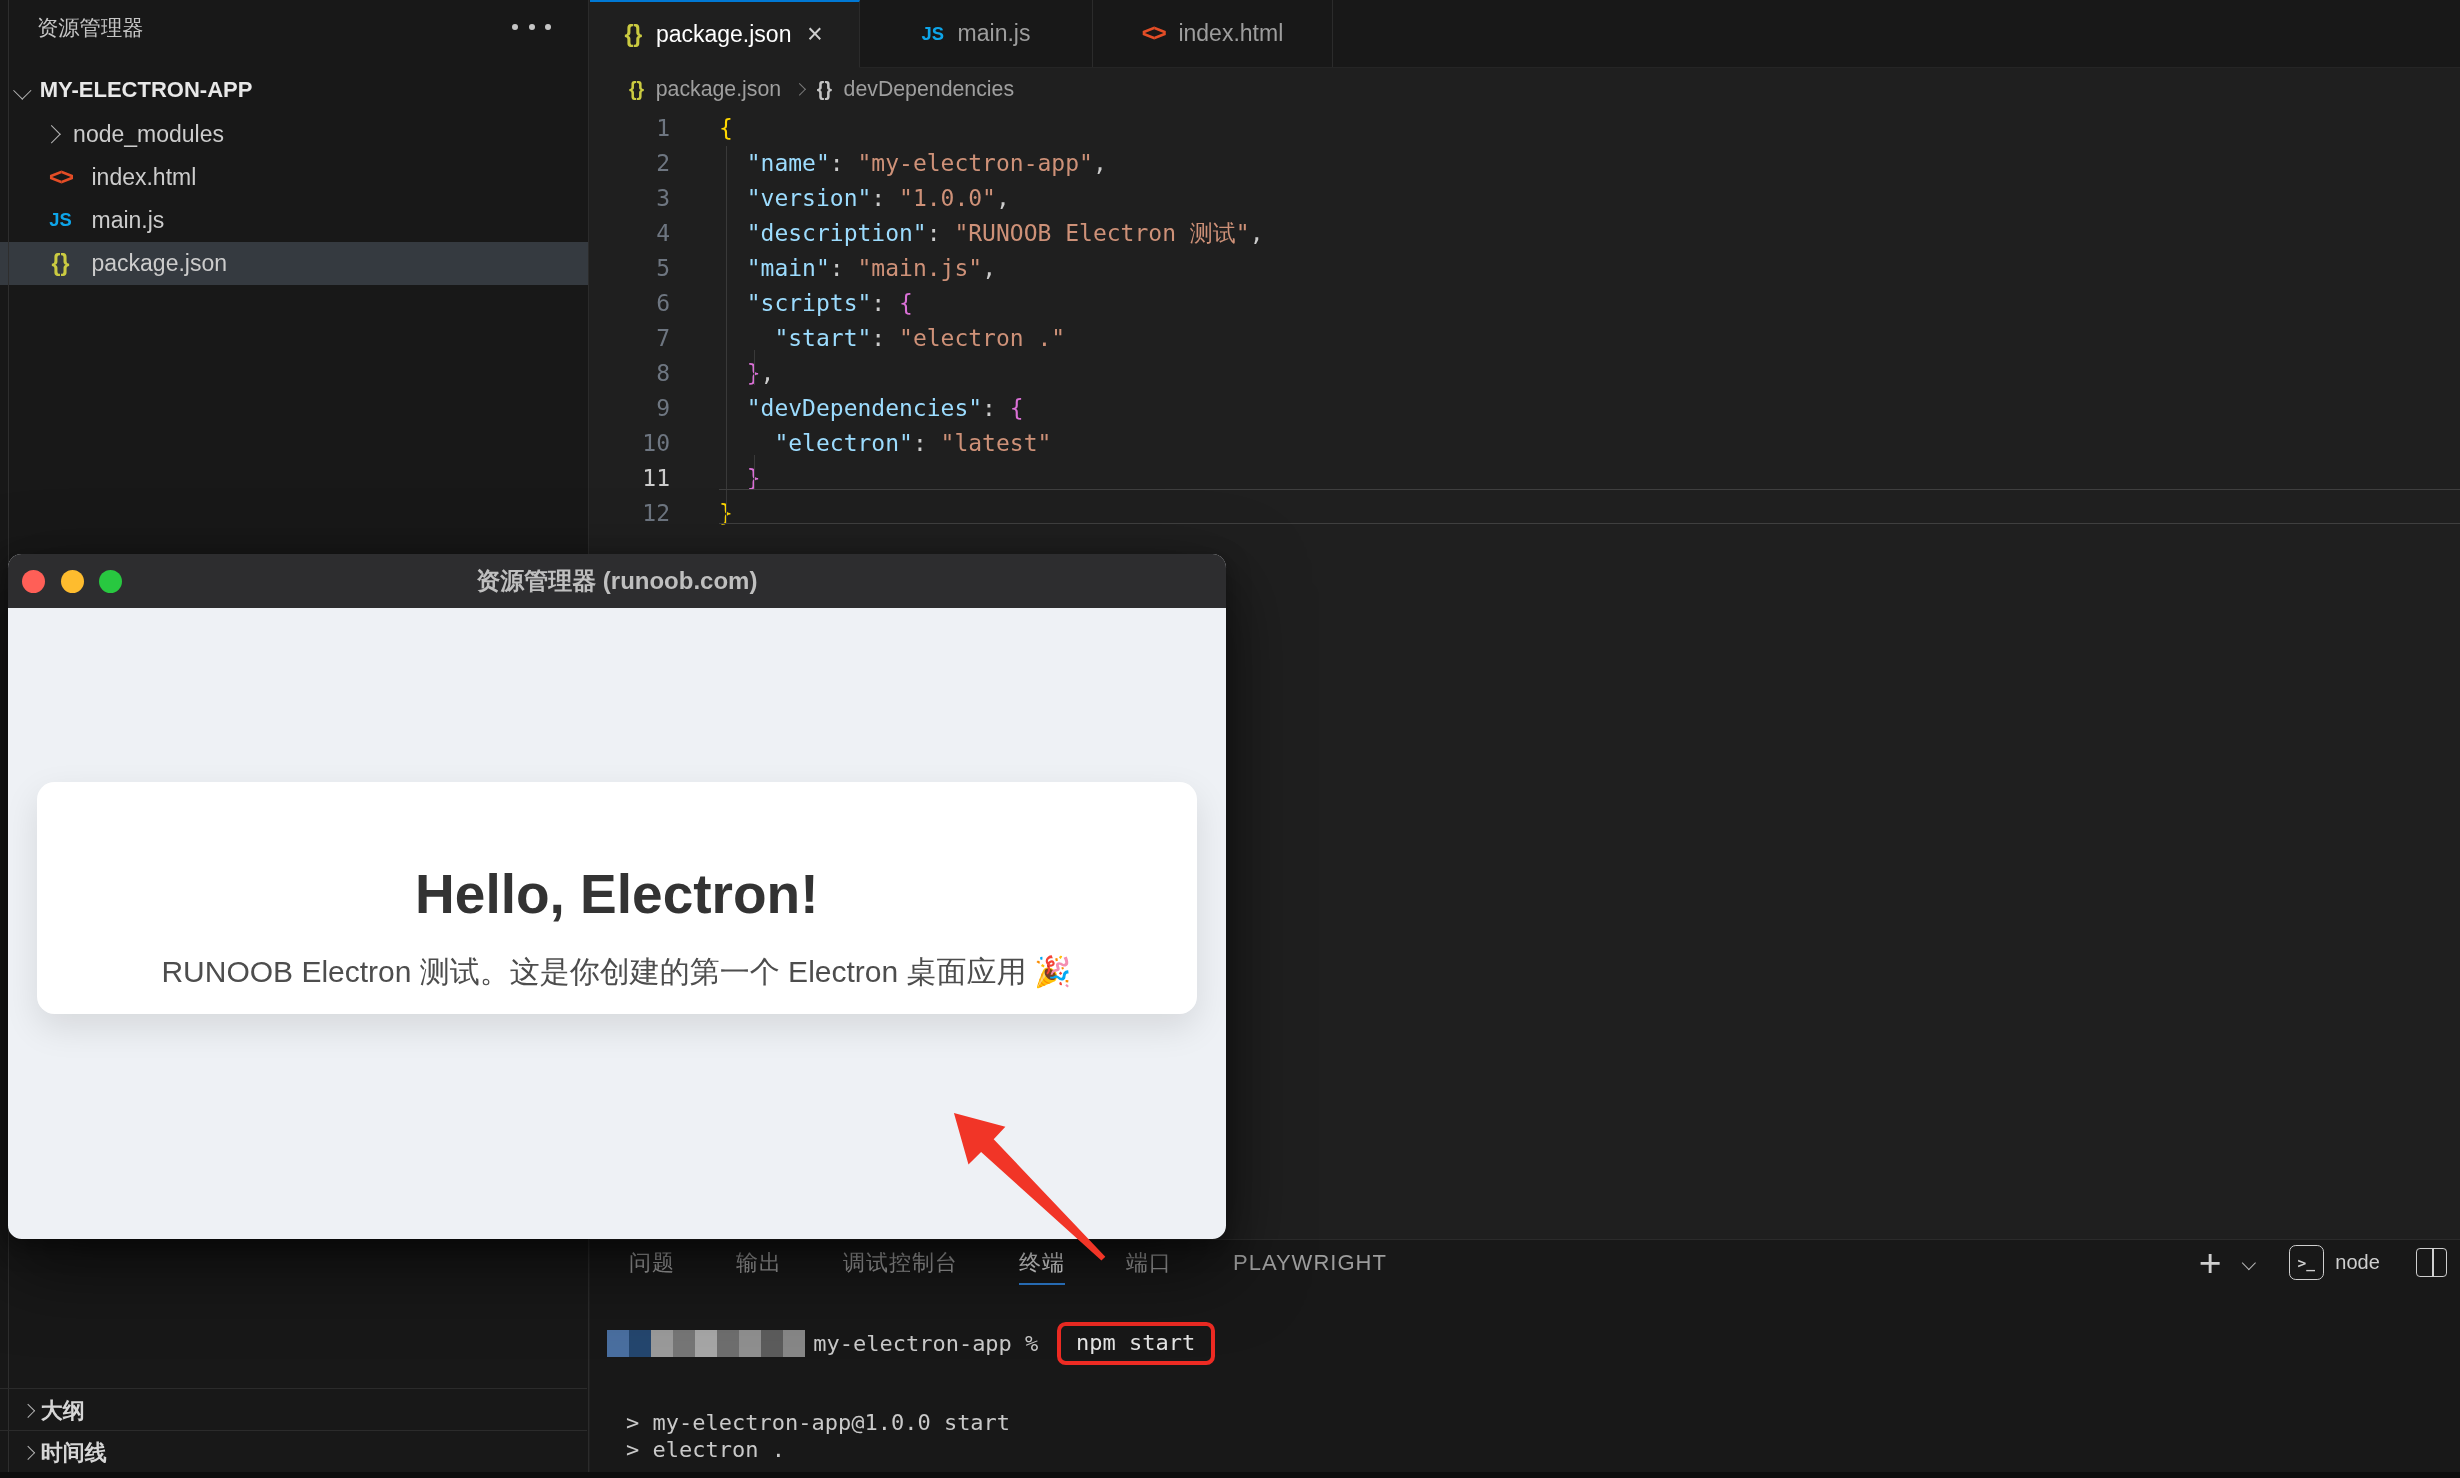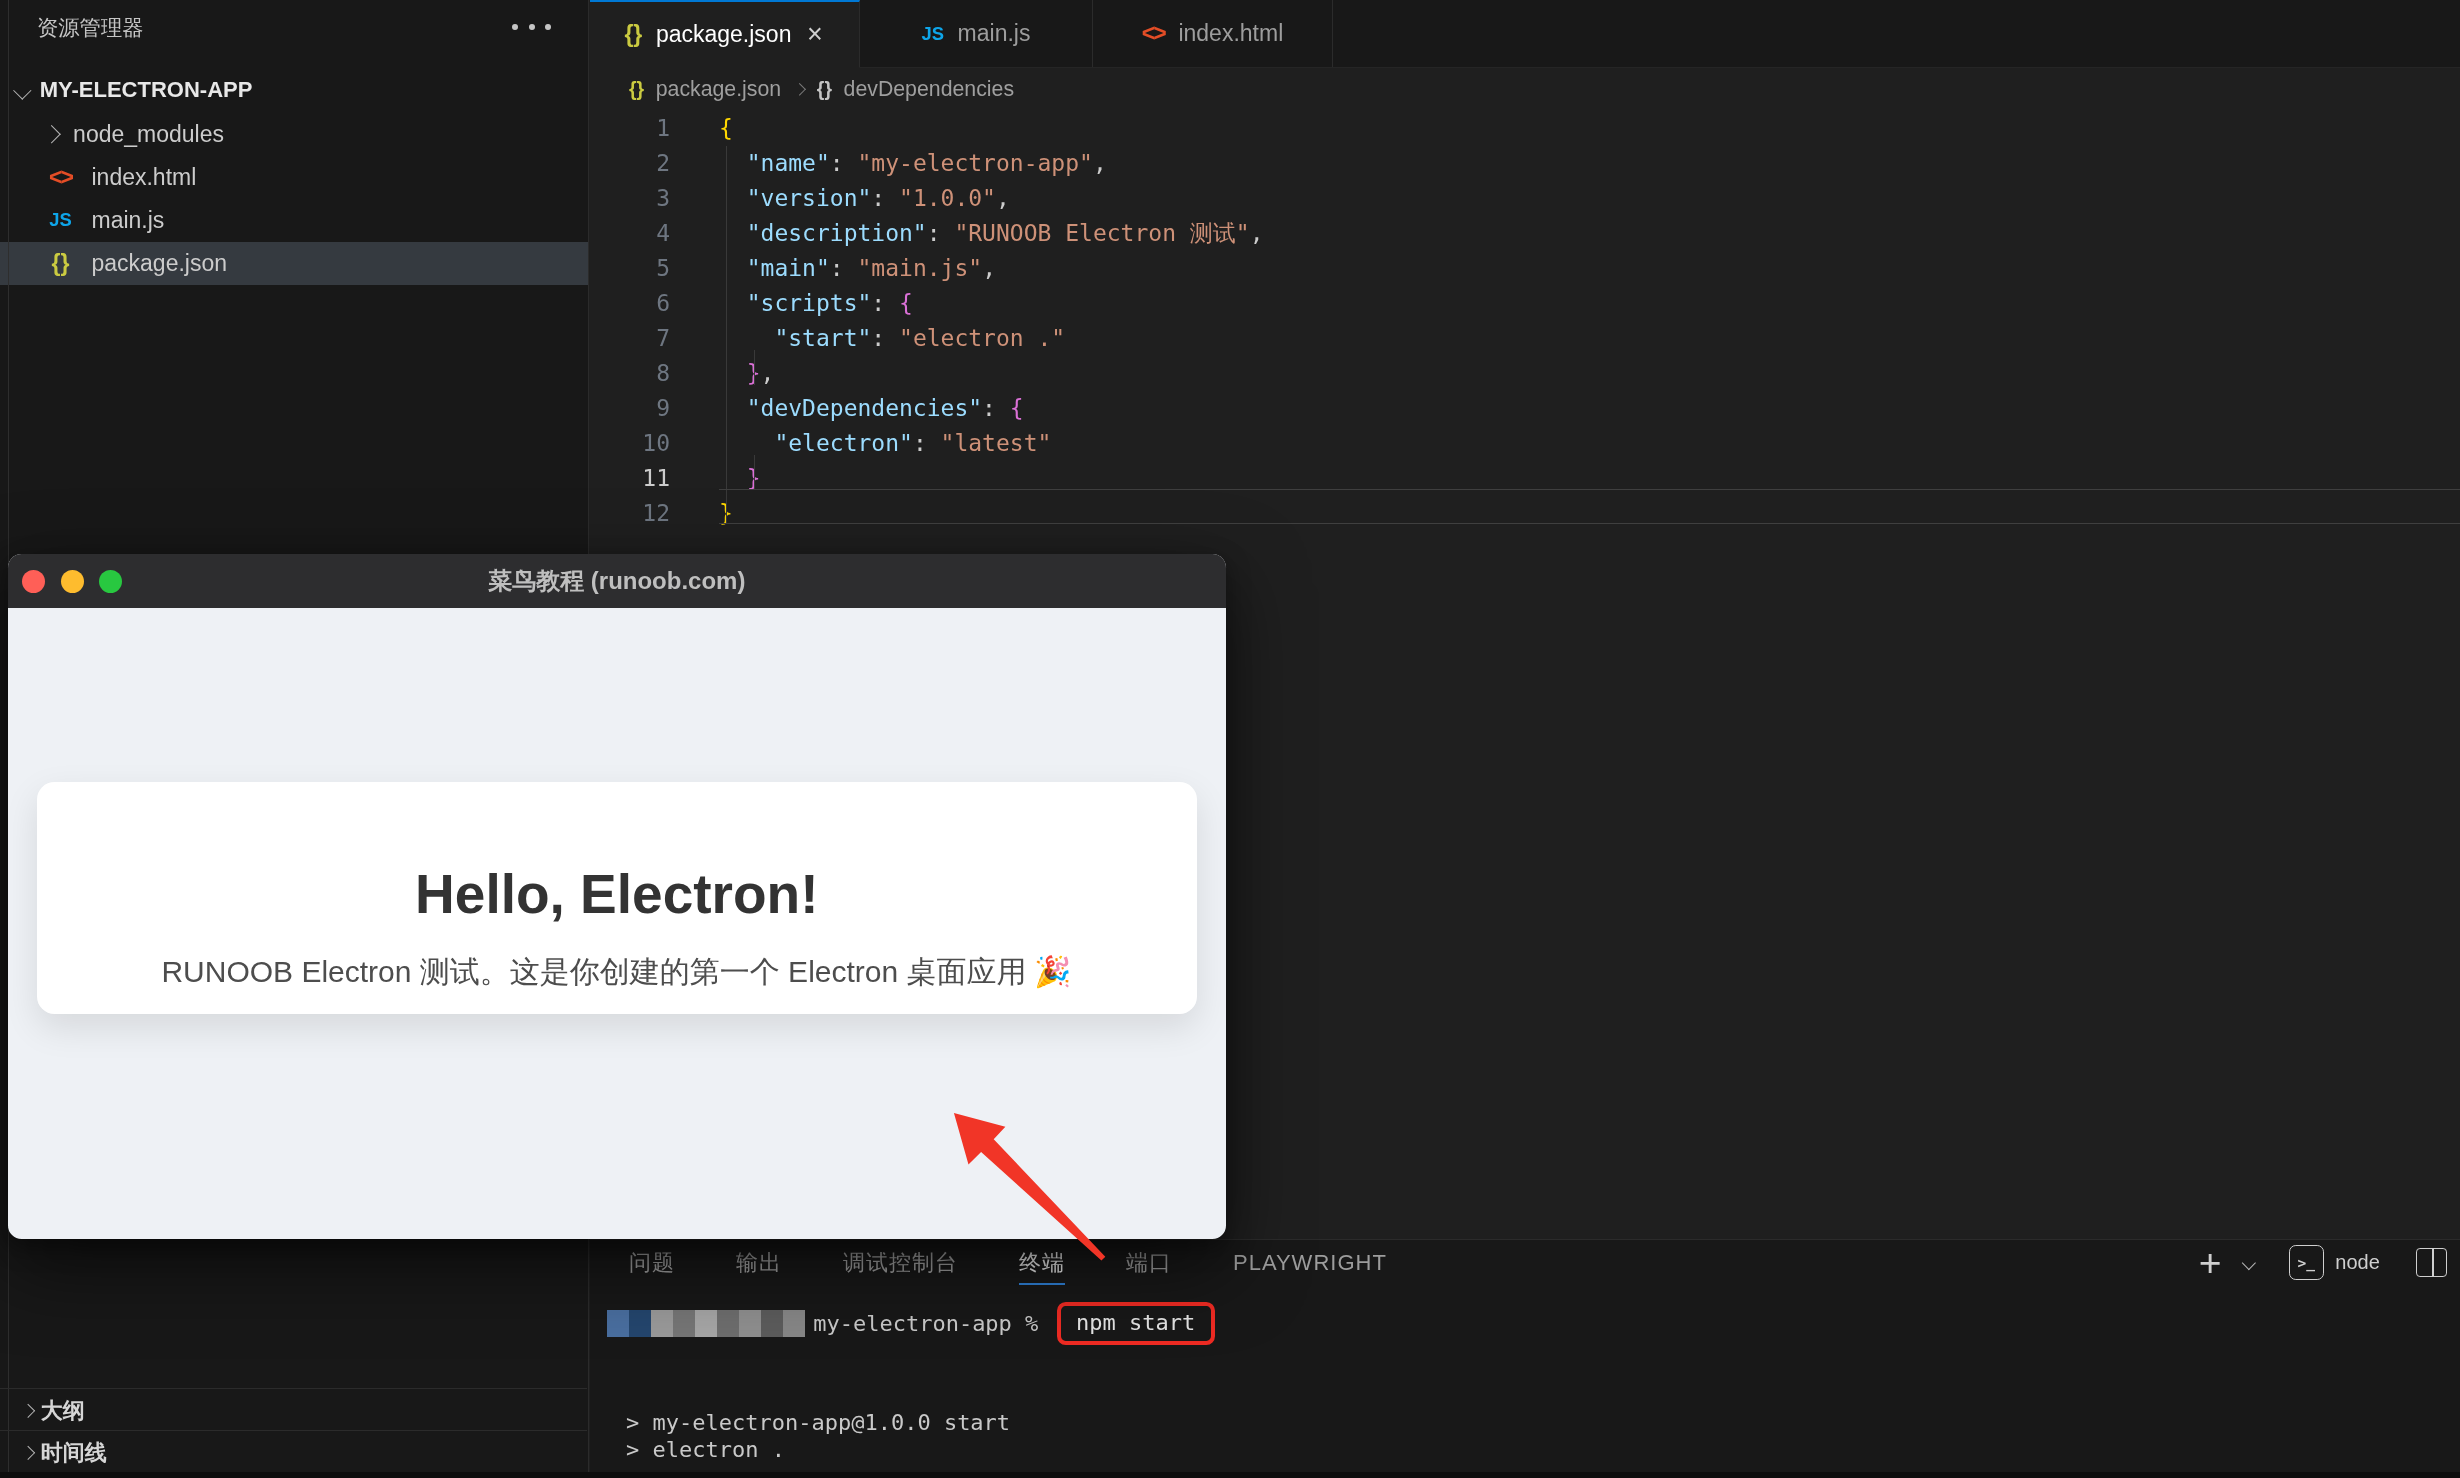--- a/index.html
+++ b/index.html
@@ -82,21 +82,21 @@
   .term-chip { display:flex; align-items:center; gap:11.6px; cursor:pointer; margin-left:11.6px; }
   .term-ico { width:35px; height:35px; border:1.9px solid #cfcfcf; border-radius:6.8px;
     font-family:"DejaVu Sans Mono", monospace; font-size:14.6px; font-weight:bold;
     display:flex; align-items:center; justify-content:center; }
   .chip-label { font-size:20px; }
   .split-ico { width:31px; height:29px; border:1.9px solid #cfcfcf; border-radius:3.9px;
     position:relative; cursor:pointer; margin-left:13.6px; }
   .split-ico::after { content:""; position:absolute; left:50%; top:0; bottom:0; width:1.9px; background:#cfcfcf; }
   .term { position:absolute; left:0; right:0; top:45px; bottom:0;
     font-family:"DejaVu Sans Mono", monospace; font-size:22px; color:#c9c9c9; }
-  .prompt-row { position:absolute; left:16.5px; top:14px; height:49px; display:flex; align-items:center; }
+  .prompt-row { position:absolute; left:16.5px; top:34px; height:49px; display:flex; align-items:center; }
   .mosaic { display:flex; height:27px; }
   .mblock { width:22px; height:27px; display:inline-block; }
   .prompt-text { white-space:pre; margin-left:8.7px; }
   .npm-box { border:4.9px solid #ee2b23; border-radius:8.7px; margin-left:4.9px;
     padding:3.9px 15.5px 5.8px 15.5px; color:#e4e4e4; }
   .tline { position:absolute; left:36px; height:27px; line-height:27px; white-space:pre; }
   
   .ewin { position:absolute; left:7.8px; top:554px; width:1218px; height:685px;
     border-radius:13.6px; overflow:hidden; z-index:20; background:#eef1f5;
     box-shadow:0 27px 78px rgba(0,0,0,.55), 0 7.8px 23px rgba(0,0,0,.35); }
@@ -286,21 +286,21 @@
   </div>
 </div>
 
 <div class="ewin">
   <div class="ewin-titlebar">
     <span class="lights">
       <span class="light" style="background:#ff5f57"></span>
       <span class="light" style="background:#febc2e"></span>
       <span class="light" style="background:#28c840"></span>
     </span>
-    <span>菜鸟教程 (runoob.com)</span>
+    <span>资源管理器 (runoob.com)</span>
   </div>
   <div class="ewin-body">
     <div class="card">
       <h1>Hello, Electron!</h1>
       <p>RUNOOB Electron 测试。这是你创建的第一个 Electron 桌面应用 🎉</p>
     </div>
   </div>
 </div>
 
 <svg class="arrow-svg" viewBox="0 0 2536 1524">

